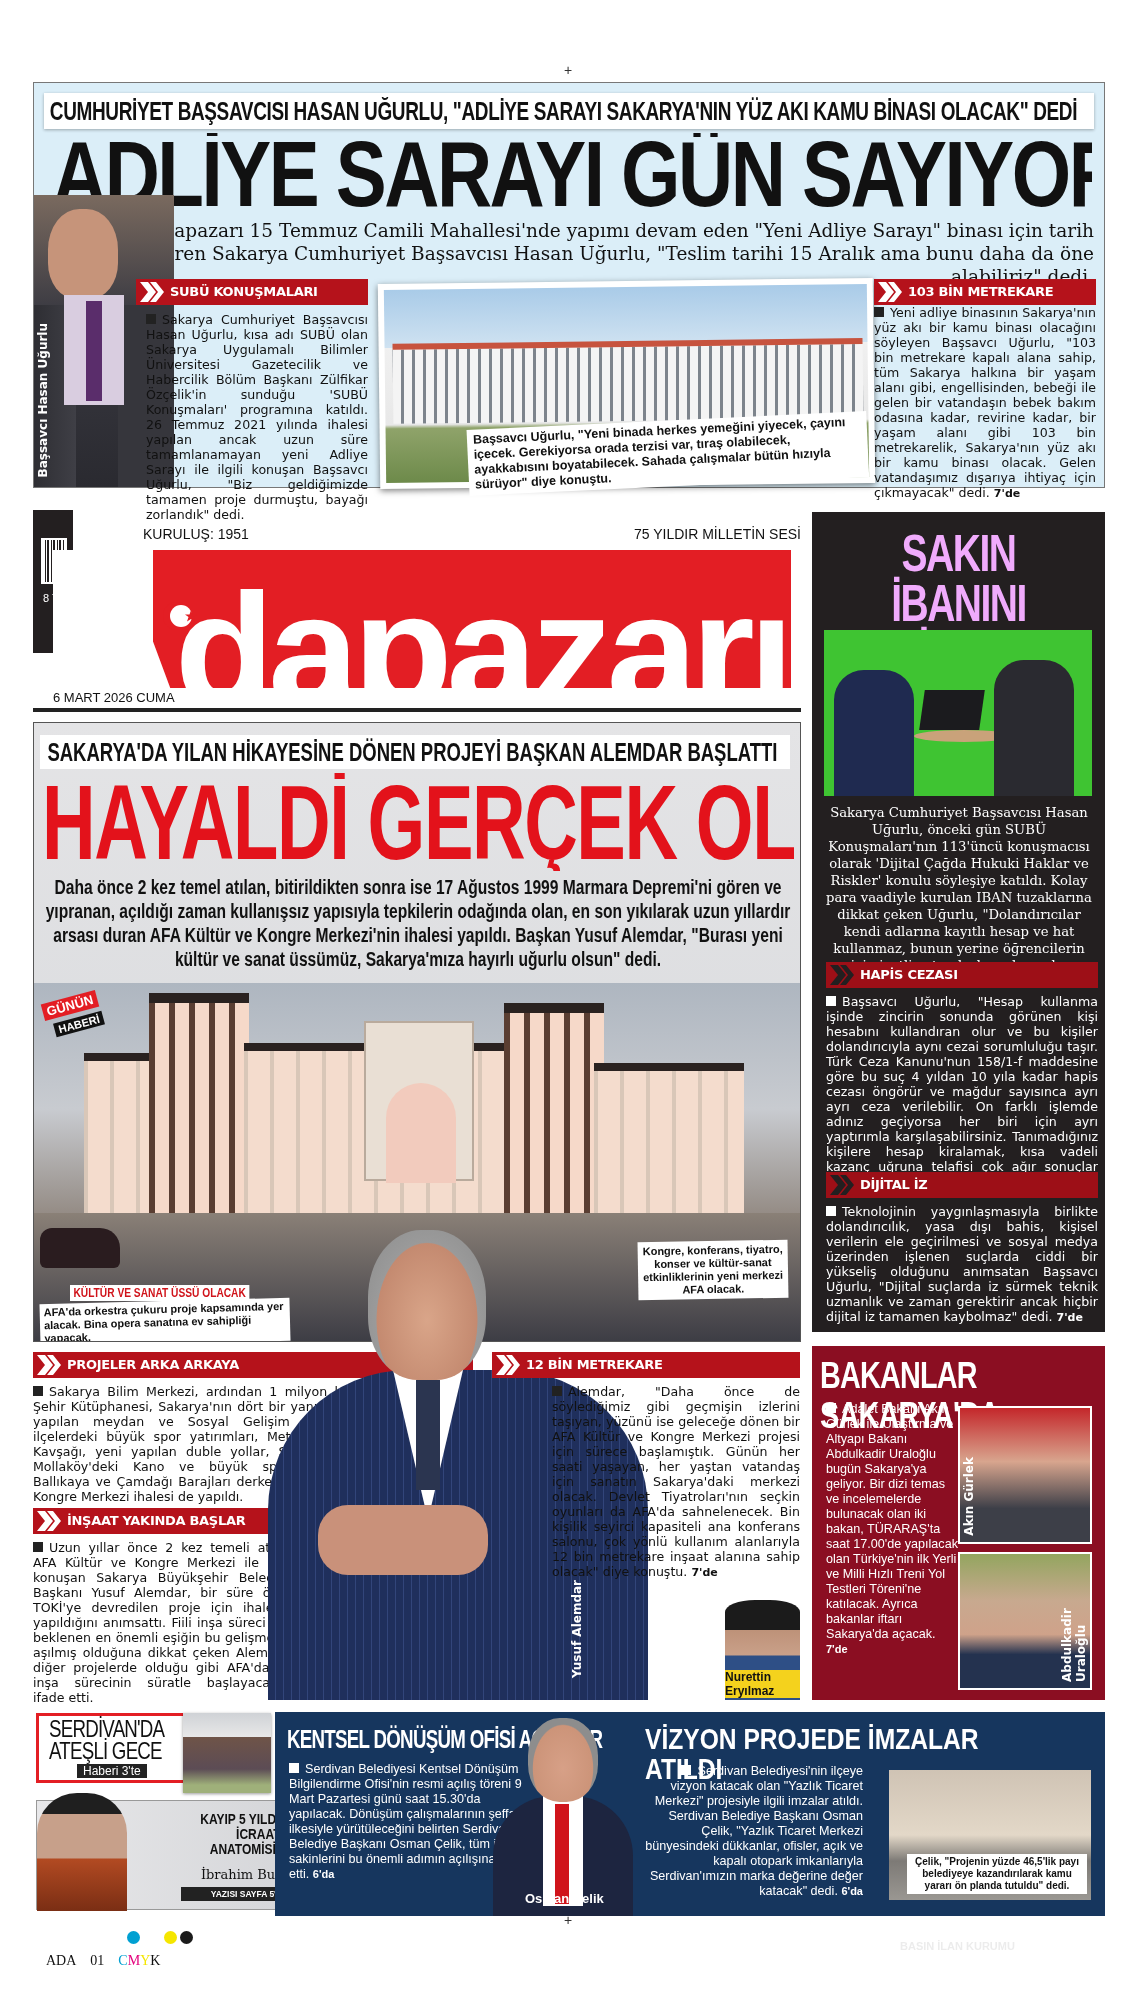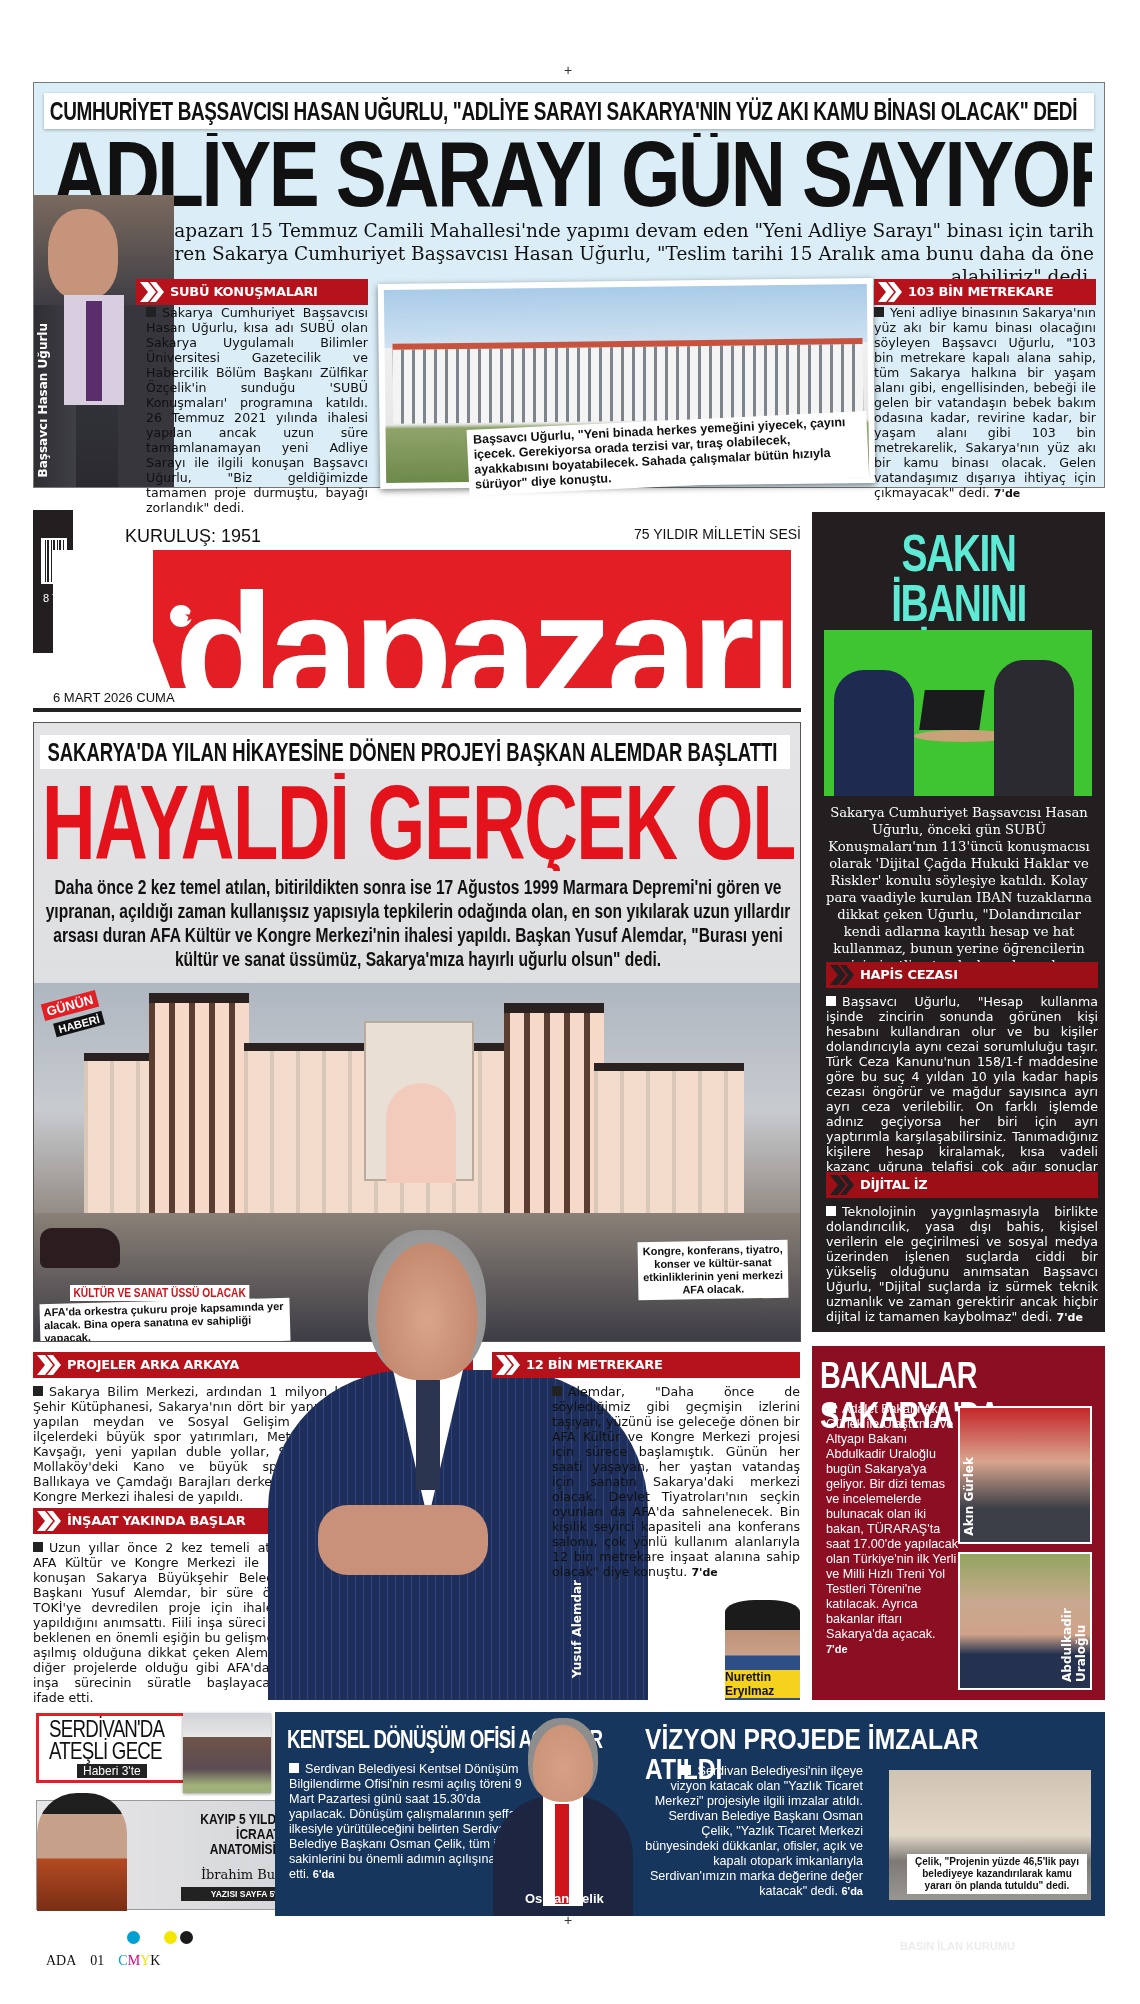--- a/index.html
+++ b/index.html
@@ -21,33 +21,33 @@
 #top .head{position:absolute;left:18px;top:50px;width:1040px;height:82px;overflow:hidden}
 #top .head span{font-size:92px;line-height:82px;font-weight:900;transform:scaleX(.83);letter-spacing:-3px;color:#111}
 #top .deck{position:absolute;left:110px;top:136px;width:950px;font-size:18.5px;line-height:23px;text-align:right;color:#111}
 #portrait1{left:0;top:112px;width:140px;height:292px;background:linear-gradient(180deg,#7a6a5f 0%,#3a3a42 40%,#2a2a30 100%);overflow:hidden}
 #portrait1 .face{position:absolute;left:14px;top:14px;width:70px;height:90px;border-radius:45% 45% 40% 40%;background:#c6947a}
 #portrait1 .shirt{position:absolute;left:30px;top:100px;width:60px;height:110px;background:#d9cde0}
 #portrait1 .tie{position:absolute;left:52px;top:106px;width:16px;height:100px;background:#5a2d6b}
 #portrait1 .jacket{position:absolute;left:0;top:110px;width:140px;height:190px;background:linear-gradient(90deg,#2e2e33 0%,#3f3f46 30%,transparent 30%,transparent 60%,#36363c 60%)}
 #portrait1 .cap{position:absolute;left:2px;bottom:10px;color:#fff;font-size:12px;font-weight:bold;writing-mode:vertical-rl;transform:rotate(180deg);font-family:"DejaVu Sans",sans-serif}
 #top .col1{position:absolute;left:102px;top:196px;width:232px}
-#top .col1 .txt{margin-top:0;padding-left:0}
+#top .col1 .txt{margin-top:7px;padding-left:0}
 #top .col3{position:absolute;left:840px;top:196px;width:222px}
 #top .col3 .txt{margin-top:0}
 #courthouse{left:345px;top:198px;width:495px;height:205px;background:#fff;padding:6px;transform:rotate(-0.7deg);box-shadow:0 2px 6px rgba(0,0,0,.5)}
 #courthouse .img{width:100%;height:100%;background:linear-gradient(180deg,#a9cbe8 0%,#cfe2f1 30%,#f0f0f0 30%,#e8e8e8 70%,#8fa36a 72%,#6d8a4a 100%);position:relative;overflow:hidden}
 #courthouse .bld{position:absolute;left:8px;top:54px;width:470px;height:80px;background:repeating-linear-gradient(90deg,#f4f4f4 0 8px,#7d848c 8px 11px);border-top:6px solid #c7533e}
 #courthouse .cap{position:absolute;left:88px;top:140px;width:400px;background:#fff;font-size:12.5px;font-weight:bold;line-height:15px;padding:3px 6px;transform:rotate(-2deg);color:#111}
 
 #mast{left:33px;top:510px;width:768px;height:200px}
 #mast .bar{position:absolute;left:0;top:0;width:40px;height:143px;background:#231f20}
 #mast .barcode{position:absolute;left:8px;top:28px;width:26px;height:46px;background:repeating-linear-gradient(90deg,#fff 0 2px,#231f20 2px 3px,#fff 3px 4px,#231f20 4px 6px);border:2px solid #fff}
 #mast .price{position:absolute;left:10px;top:82px;color:#fff;font-size:11px}
-#mast .founded{position:absolute;left:92px;top:16px;font-size:18px}
+#mast .founded{position:absolute;left:110px;top:16px;font-size:14px}
 #mast .slogan{position:absolute;right:0;top:16px;font-size:14px}
 #mast .logoRed{position:absolute;left:20px;top:40px;width:738px;height:138px;background:#e31e24}
 #mast .logoRed2{position:absolute;left:0;top:0;width:100px;height:138px;background:#fff}
 #mast .logo{position:absolute;left:10px;top:30px;color:#fff;font-size:160px;font-weight:bold;line-height:140px;letter-spacing:-6px;transform:scaleX(1.02);transform-origin:left}
 #mast .crescent{position:absolute;left:108px;top:46px;width:40px;height:40px}
 #mast .sub{position:absolute;right:10px;top:158px;color:#fff;font-size:11px;letter-spacing:2px;font-weight:bold}
 #mast .date{position:absolute;left:20px;top:180px;font-size:13px}
 #mast .rule{position:absolute;left:0;top:198px;width:768px;height:4px;background:#222}
 
 #main{left:33px;top:722px;width:768px;height:620px;background:linear-gradient(180deg,#e4e4e6 0%,#d6d8db 100%);border:1px solid #555;overflow:hidden}
@@ -84,21 +84,21 @@
 #proj .txt{margin-top:6px}
 #insaat{left:33px;top:1508px;width:260px}
 #insaat .txt{margin-top:6px}
 #bin12{left:492px;top:1352px;width:308px}
 #bin12 .txt{margin-top:6px;padding-left:60px}
 #nurettin{left:725px;top:1600px;width:75px;height:100px;background:linear-gradient(180deg,#fff 0%,#fff 20%,#b98c72 20%,#c9a089 55%,#2e4f86 56%,#2e4f86 100%);overflow:hidden}
 #nurettin .capx{position:absolute;left:0;top:0;width:75px;height:30px;background:#1b1b1b;border-radius:40% 40% 0 0}
 #nurettin .lbl{position:absolute;left:-2px;bottom:2px;background:#f4d21d;font-size:12px;font-weight:bold;padding:0 2px;color:#111}
 
 #ibanBox{left:812px;top:512px;width:293px;height:820px;background:#231f20}
-#ibanBox .head{position:absolute;left:0;top:16px;width:293px;text-align:center;color:#5eead4;font-size:52px;line-height:50px;font-weight:900;letter-spacing:-2px}
+#ibanBox .head{position:absolute;left:0;top:16px;width:293px;text-align:center;color:#f0abfc;font-size:52px;line-height:50px;font-weight:900;letter-spacing:-2px}
 #ibanBox .head span{display:inline-block;transform:scaleX(.75)}
 #studio{position:absolute;left:12px;top:118px;width:268px;height:166px;background:#3fc432;overflow:hidden}
 #studio .p1{position:absolute;left:10px;top:40px;width:80px;height:126px;background:#1f2a50;border-radius:30px 30px 0 0}
 #studio .p2{position:absolute;left:170px;top:30px;width:80px;height:136px;background:#2a2a30;border-radius:30px 30px 0 0}
 #studio .t{position:absolute;left:90px;top:100px;width:100px;height:12px;background:#c9a27a;border-radius:50%}
 #studio .lap{position:absolute;left:98px;top:60px;width:60px;height:40px;background:#1b1b1e;transform:skewX(-8deg)}
 #ibanBox .desc{position:absolute;left:14px;top:292px;width:266px;color:#fff;font-size:13.2px;line-height:17px;text-align:center}
 #ibanBox .hapis{position:absolute;left:14px;top:450px;width:272px}
 #ibanBox .dijital{position:absolute;left:14px;top:660px;width:272px}
 #ibanBox .txt{color:#fff;margin-top:6px}

